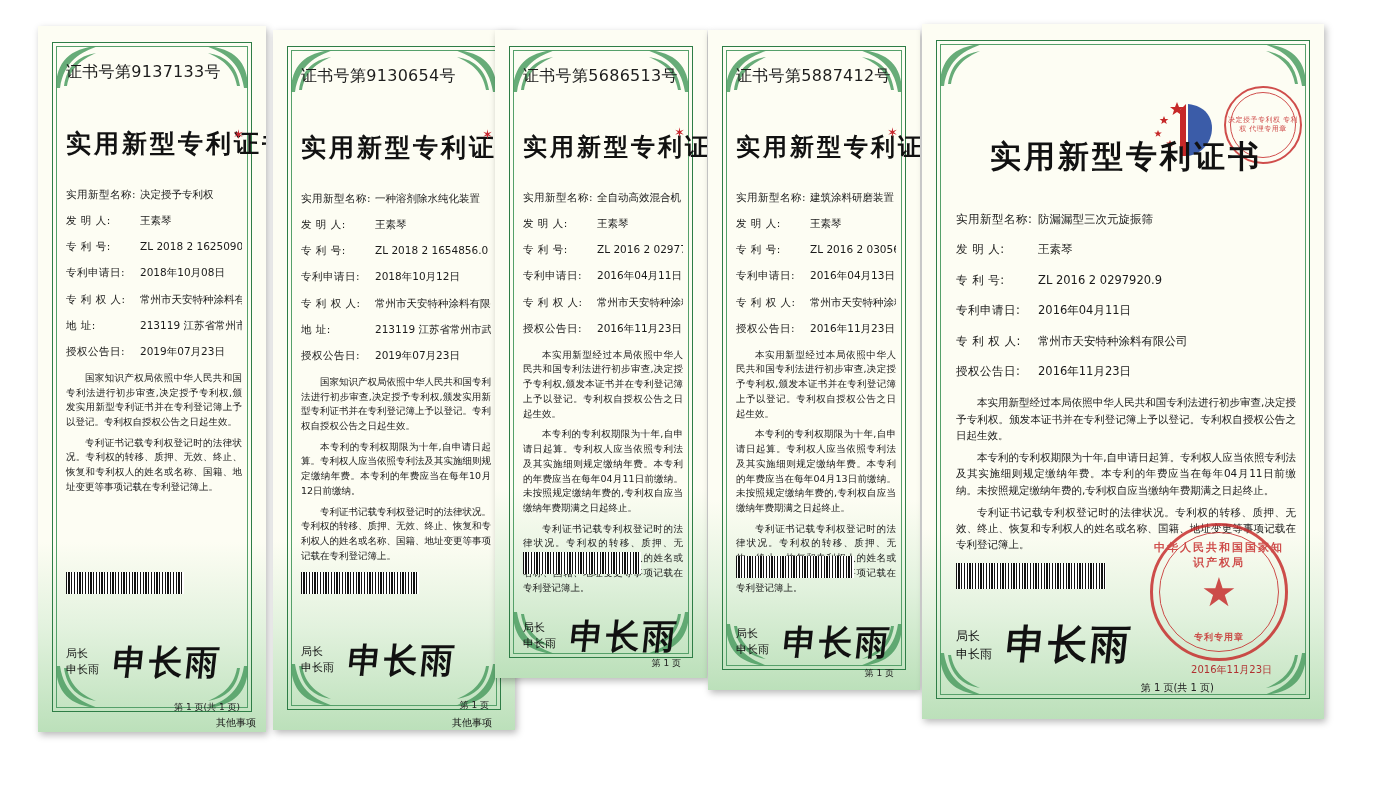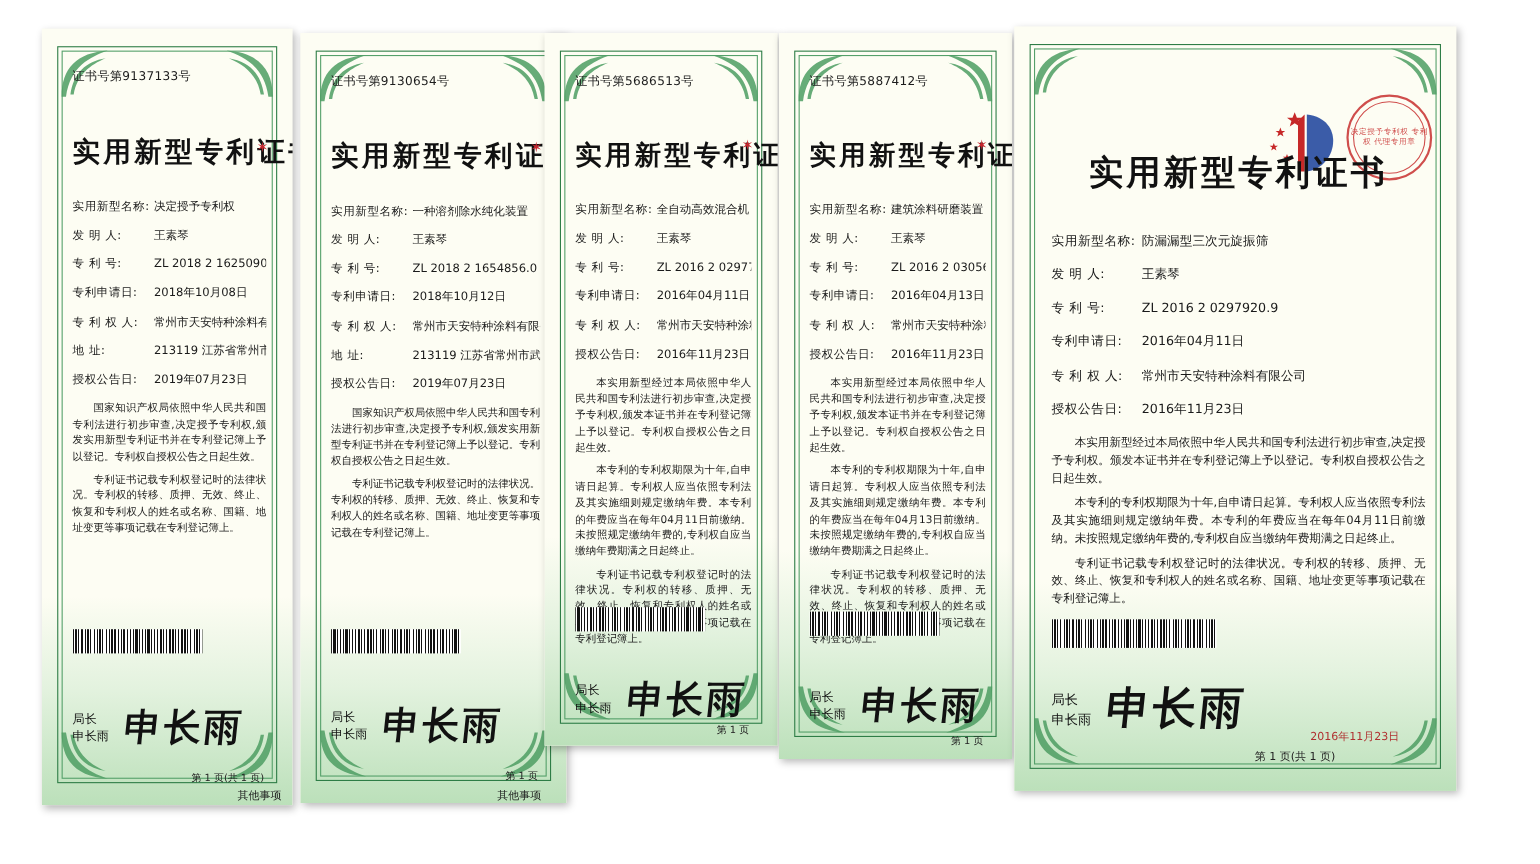--- a/index.html
+++ b/index.html
@@ -65,21 +65,21 @@
   .corner.tr { right: 16px; top: 18px; transform: scaleX(-1); }
   .corner.bl { left: 16px; bottom: 22px; transform: scaleY(-1); }
   .corner.br { right: 16px; bottom: 22px; transform: scale(-1,-1); }
 
   .content {
     position: absolute;
     left: 28px; right: 24px; top: 36px; bottom: 30px;
   }
 
   .cert-no {
-    font-size: 11px;
+    font-size: 16px;
     color: #1c1c1c;
     letter-spacing: 0.3px;
     margin-bottom: 2px;
   }
 
   .red-star {
     position: absolute;
     color: #c6262e;
     font-size: 13px;
     line-height: 1;
@@ -383,20 +383,21 @@
             <span class="lbl">地      址:</span>
             <span class="val">213119 江苏省常州市武进区</span>
           </div>
         <div class="field">
             <span class="lbl">授权公告日:</span>
             <span class="val">2019年07月23日</span>
           </div>
       </div>
 
       <div class="para">国家知识产权局依照中华人民共和国专利法进行初步审查,决定授予专利权,颁发实用新型专利证书并在专利登记簿上予以登记。专利权自授权公告之日起生效。</div>
+      <div class="para">本专利的专利权期限为十年,自申请日起算。专利权人应当依照专利法及其实施细则规定缴纳年费。本专利的年费应当在每年10月12日前缴纳。</div>
       <div class="para">专利证书记载专利权登记时的法律状况。专利权的转移、质押、无效、终止、恢复和专利权人的姓名或名称、国籍、地址变更等事项记载在专利登记簿上。</div>
     </div>
 
     <div class="barcode" style="bottom:136px;"></div>
     <div class="sign-row">
       <div class="sign-label">
         <span>局长</span><br>
         <span>申长雨</span>
       </div>
       <div class="signature">申长雨</div>
@@ -606,20 +607,26 @@
     <div class="barcode" style="left:34px; bottom:130px; width:150px; height:26px;"></div>
 
     <div class="sign-row" style="left:34px; bottom:56px;">
       <div class="sign-label" style="font-size:12px;">
         <span>局长</span><br>
         <span>申长雨</span>
       </div>
       <div class="signature" style="font-size:40px;">申长雨</div>
     </div>
 
+    <div class="seal seal-big">
+      <div class="ring2"></div>
+      <div class="arc-top">中华人民共和国国家知识产权局</div>
+      <div class="star">★</div>
+      <div class="arc-bottom">专利专用章</div>
+    </div>
     <div class="seal-date">2016年11月23日</div>
 
     <div class="page-no" style="right:110px; bottom:24px; font-size:10px;">第 1 页(共 1 页)</div>
   </div>
 
   <div class="extra-note" style="left:216px; top:716px;">其他事项</div>
   <div class="extra-note" style="left:452px; top:716px;">其他事项</div>
 
 </div>
 

